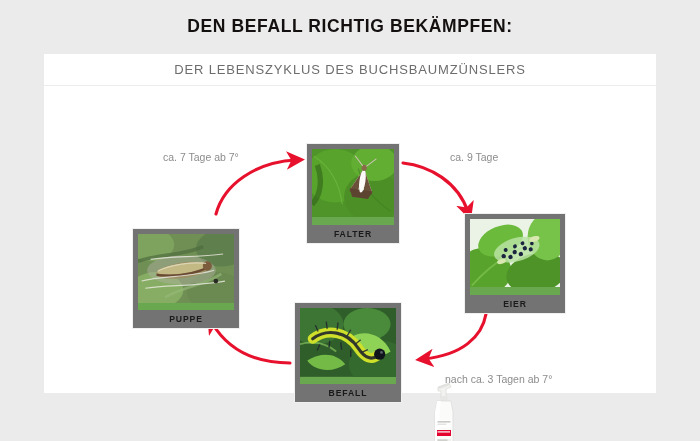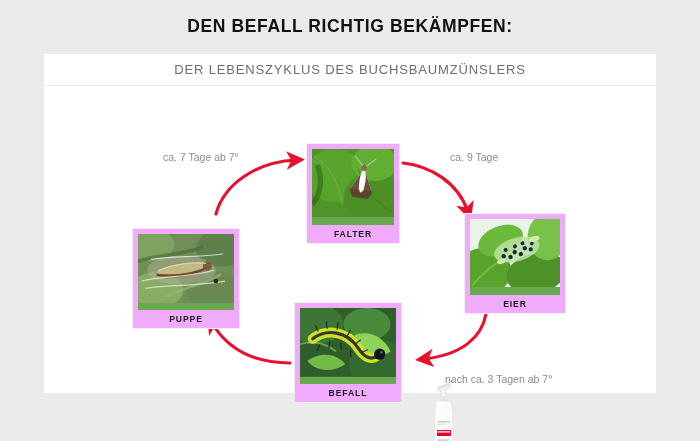--- a/index.html
+++ b/index.html
@@ -35,21 +35,21 @@
     box-sizing:border-box;
   }
   .panel-head .subtitle{
     font-size:13px;color:#6d6d6d;letter-spacing:0.85px;
   }
   .stage{position:absolute;left:0;top:33px;width:496px;height:306px;}
 
   
   .card{
     position:absolute;
-    background:#f0abfc;
+    background:#737373;
     padding:5px 5px 0 5px;
     box-sizing:border-box;
     box-shadow:0 0 0 1px #f0f0f0;
   }
   .card .thumb{
     width:100%;height:76px;
     overflow:hidden;position:relative;
     background:#6aa84f;
   }
   .card .caption{

